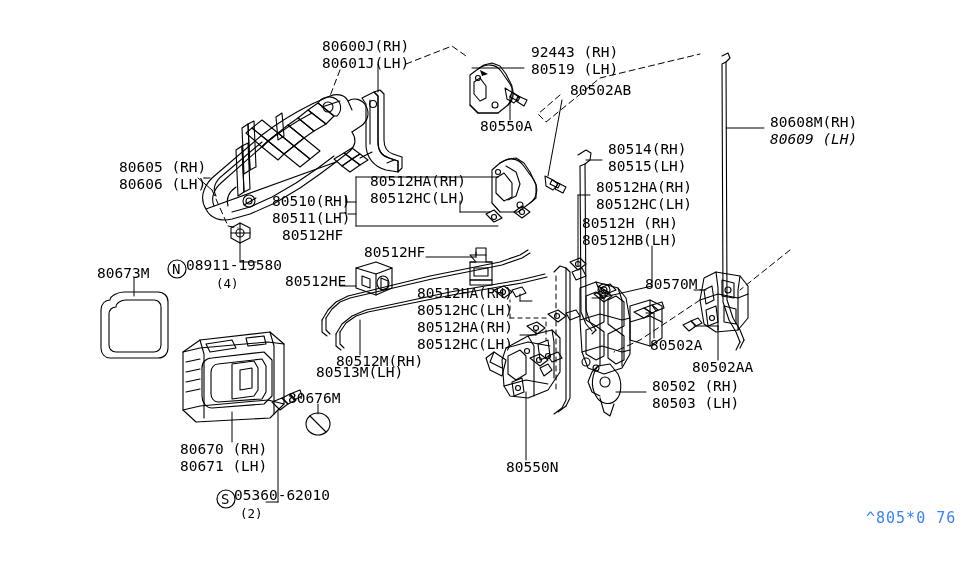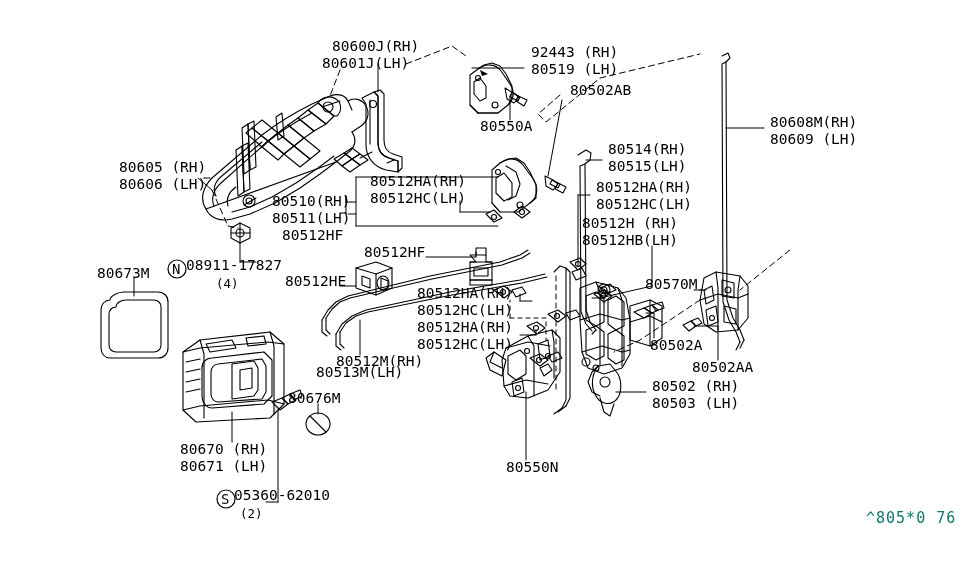--- a/index.html
+++ b/index.html
@@ -19,21 +19,21 @@
     letter-spacing:0px;
     white-space:pre;
   }
   .lbl.small{font-size:12.5px;}
   #artwork{position:absolute;left:0;top:0;width:975px;height:566px;}
   #artwork svg{display:block;}
   .corner{
     position:absolute;
     font-family:"DejaVu Sans Mono","Liberation Mono",monospace;
     font-size:15px;
-    color:#0f766e;
+    color:#3b82f6;
     letter-spacing:1px;
     white-space:pre;
   }
 </style>
 </head>
 <body>
 
 <div id="root">
 
   <div id="artwork">
@@ -425,44 +425,44 @@
     </g>
 
     <g stroke-width="1.2">
       <circle cx="177" cy="269" r="9"></circle>
       <circle cx="226" cy="499" r="9"></circle>
     </g>
 
   </svg>
   </div>
 
-  <div class="lbl" style="left:332px;top:38px;">80600J(RH)</div>
+  <div class="lbl" style="left:322px;top:38px;">80600J(RH)</div>
   <div class="lbl" style="left:322px;top:55px;">80601J(LH)</div>
   <div class="lbl" style="left:531px;top:44px;">92443 (RH)</div>
   <div class="lbl" style="left:531px;top:61px;">80519 (LH)</div>
   <div class="lbl" style="left:570px;top:82px;">80502AB</div>
   <div class="lbl" style="left:480px;top:118px;">80550A</div>
   <div class="lbl" style="left:770px;top:114px;">80608M(RH)</div>
-  <div class="lbl" style="left:770px;top:131px;">80609 (LH)</div>
+  <div class="lbl" style="left:770px;top:131px;font-style:italic;">80609 (LH)</div>
   <div class="lbl" style="left:119px;top:159px;">80605 (RH)</div>
   <div class="lbl" style="left:119px;top:176px;">80606 (LH)</div>
   <div class="lbl" style="left:608px;top:141px;">80514(RH)</div>
   <div class="lbl" style="left:608px;top:158px;">80515(LH)</div>
   <div class="lbl" style="left:370px;top:173px;">80512HA(RH)</div>
   <div class="lbl" style="left:370px;top:190px;">80512HC(LH)</div>
   <div class="lbl" style="left:596px;top:179px;">80512HA(RH)</div>
   <div class="lbl" style="left:596px;top:196px;">80512HC(LH)</div>
   <div class="lbl" style="left:272px;top:193px;">80510(RH)</div>
   <div class="lbl" style="left:272px;top:210px;">80511(LH)</div>
   <div class="lbl" style="left:282px;top:227px;">80512HF</div>
   <div class="lbl" style="left:582px;top:215px;">80512H (RH)</div>
   <div class="lbl" style="left:582px;top:232px;">80512HB(LH)</div>
   <div class="lbl" style="left:364px;top:244px;">80512HF</div>
   <div class="lbl" style="left:97px;top:265px;">80673M</div>
-  <div class="lbl" style="left:186px;top:257px;">08911-17827</div>
+  <div class="lbl" style="left:186px;top:257px;">08911-19580</div>
   <div class="lbl small" style="left:216px;top:275px;">(4)</div>
   <div class="lbl" style="left:285px;top:273px;">80512HE</div>
   <div class="lbl" style="left:645px;top:276px;">80570M</div>
   <div class="lbl" style="left:417px;top:285px;">80512HA(RH)</div>
   <div class="lbl" style="left:417px;top:302px;">80512HC(LH)</div>
   <div class="lbl" style="left:417px;top:319px;">80512HA(RH)</div>
   <div class="lbl" style="left:417px;top:336px;">80512HC(LH)</div>
   <div class="lbl" style="left:650px;top:337px;">80502A</div>
   <div class="lbl" style="left:692px;top:359px;text-align:right;">80502AA</div>
   <div class="lbl" style="left:336px;top:353px;">80512M(RH)</div>

